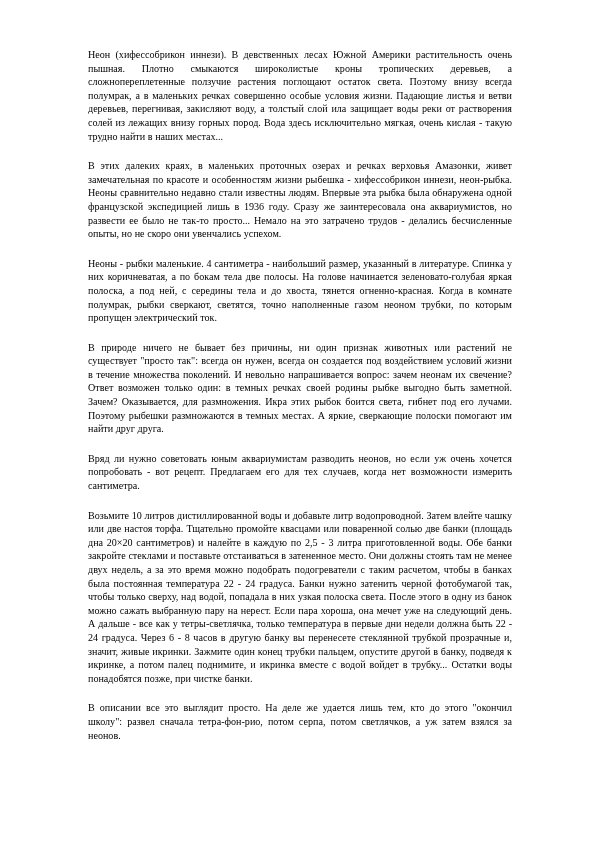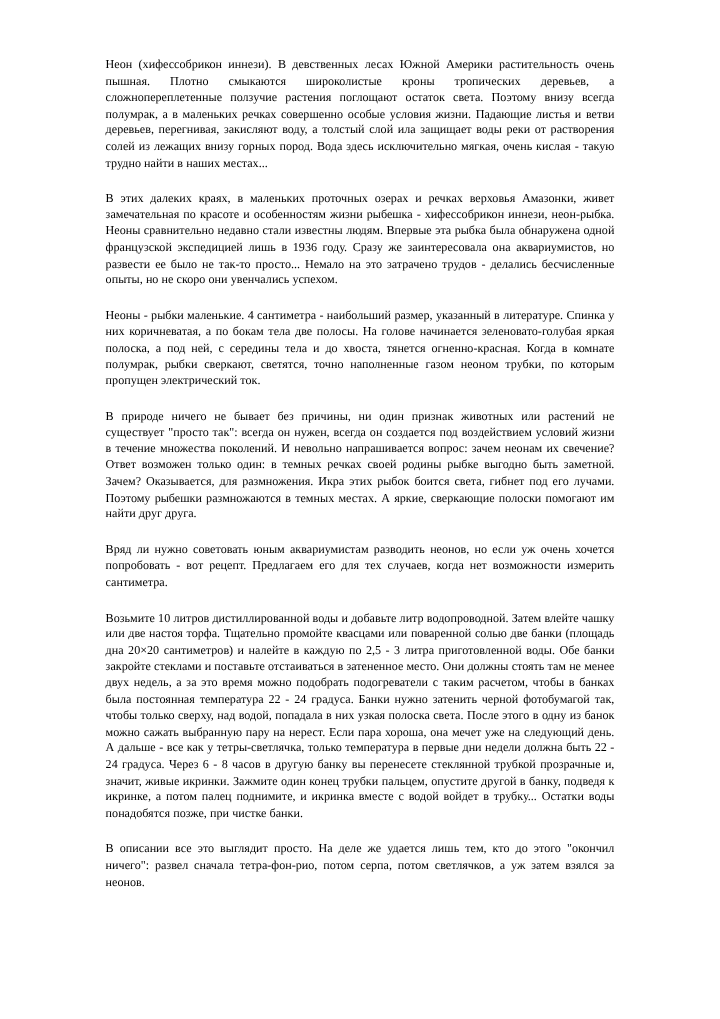--- a/index.html
+++ b/index.html
@@ -43,15 +43,15 @@
 <body>
 
 <div class="page">
   <div class="doc-body">
     <p class="para">Неон (хифессобрикон иннези). В девственных лесах Южной Америки растительность очень пышная. Плотно смыкаются широколистые кроны тропических деревьев, а сложнопереплетенные ползучие растения поглощают остаток света. Поэтому внизу всегда полумрак, а в маленьких речках совершенно особые условия жизни. Падающие листья и ветви деревьев, перегнивая, закисляют воду, а толстый слой ила защищает воды реки от растворения солей из лежащих внизу горных пород. Вода здесь исключительно мягкая, очень кислая - такую трудно найти в наших местах...</p>
     <p class="para">В этих далеких краях, в маленьких проточных озерах и речках верховья Амазонки, живет замечательная по красоте и особенностям жизни рыбешка - хифессобрикон иннези, неон-рыбка. Неоны сравнительно недавно стали известны людям. Впервые эта рыбка была обнаружена одной французской экспедицией лишь в 1936 году. Сразу же заинтересовала она аквариумистов, но развести ее было не так-то просто... Немало на это затрачено трудов - делались бесчисленные опыты, но не скоро они увенчались успехом.</p>
     <p class="para">Неоны - рыбки маленькие. 4 сантиметра - наибольший размер, указанный в литературе. Спинка у них коричневатая, а по бокам тела две полосы. На голове начинается зеленовато-голубая яркая полоска, а под ней, с середины тела и до хвоста, тянется огненно-красная. Когда в комнате полумрак, рыбки сверкают, светятся, точно наполненные газом неоном трубки, по которым пропущен электрический ток.</p>
     <p class="para">В природе ничего не бывает без причины, ни один признак животных или растений не существует "просто так": всегда он нужен, всегда он создается под воздействием условий жизни в течение множества поколений. И невольно напрашивается вопрос: зачем неонам их свечение? Ответ возможен только один: в темных речках своей родины рыбке выгодно быть заметной. Зачем? Оказывается, для размножения. Икра этих рыбок боится света, гибнет под его лучами. Поэтому рыбешки размножаются в темных местах. А яркие, сверкающие полоски помогают им найти друг друга.</p>
     <p class="para">Вряд ли нужно советовать юным аквариумистам разводить неонов, но если уж очень хочется попробовать - вот рецепт. Предлагаем его для тех случаев, когда нет возможности измерить сантиметра.</p>
     <p class="para">Возьмите 10 литров дистиллированной воды и добавьте литр водопроводной. Затем влейте чашку или две настоя торфа. Тщательно промойте квасцами или поваренной солью две банки (площадь дна 20×20 сантиметров) и налейте в каждую по 2,5 - 3 литра приготовленной воды. Обе банки закройте стеклами и поставьте отстаиваться в затененное место. Они должны стоять там не менее двух недель, а за это время можно подобрать подогреватели с таким расчетом, чтобы в банках была постоянная температура 22 - 24 градуса. Банки нужно затенить черной фотобумагой так, чтобы только сверху, над водой, попадала в них узкая полоска света. После этого в одну из банок можно сажать выбранную пару на нерест. Если пара хороша, она мечет уже на следующий день. А дальше - все как у тетры-светлячка, только температура в первые дни недели должна быть 22 - 24 градуса. Через 6 - 8 часов в другую банку вы перенесете стеклянной трубкой прозрачные и, значит, живые икринки. Зажмите один конец трубки пальцем, опустите другой в банку, подведя к икринке, а потом палец поднимите, и икринка вместе с водой войдет в трубку... Остатки воды понадобятся позже, при чистке банки.</p>
-    <p class="para">В описании все это выглядит просто. На деле же удается лишь тем, кто до этого "окончил ничего": развел сначала тетра-фон-рио, потом серпа, потом светлячков, а уж затем взялся за неонов.</p>
+    <p class="para">В описании все это выглядит просто. На деле же удается лишь тем, кто до этого "окончил школу": развел сначала тетра-фон-рио, потом серпа, потом светлячков, а уж затем взялся за неонов.</p>
   </div>
 </div>
 
 </body></html>

